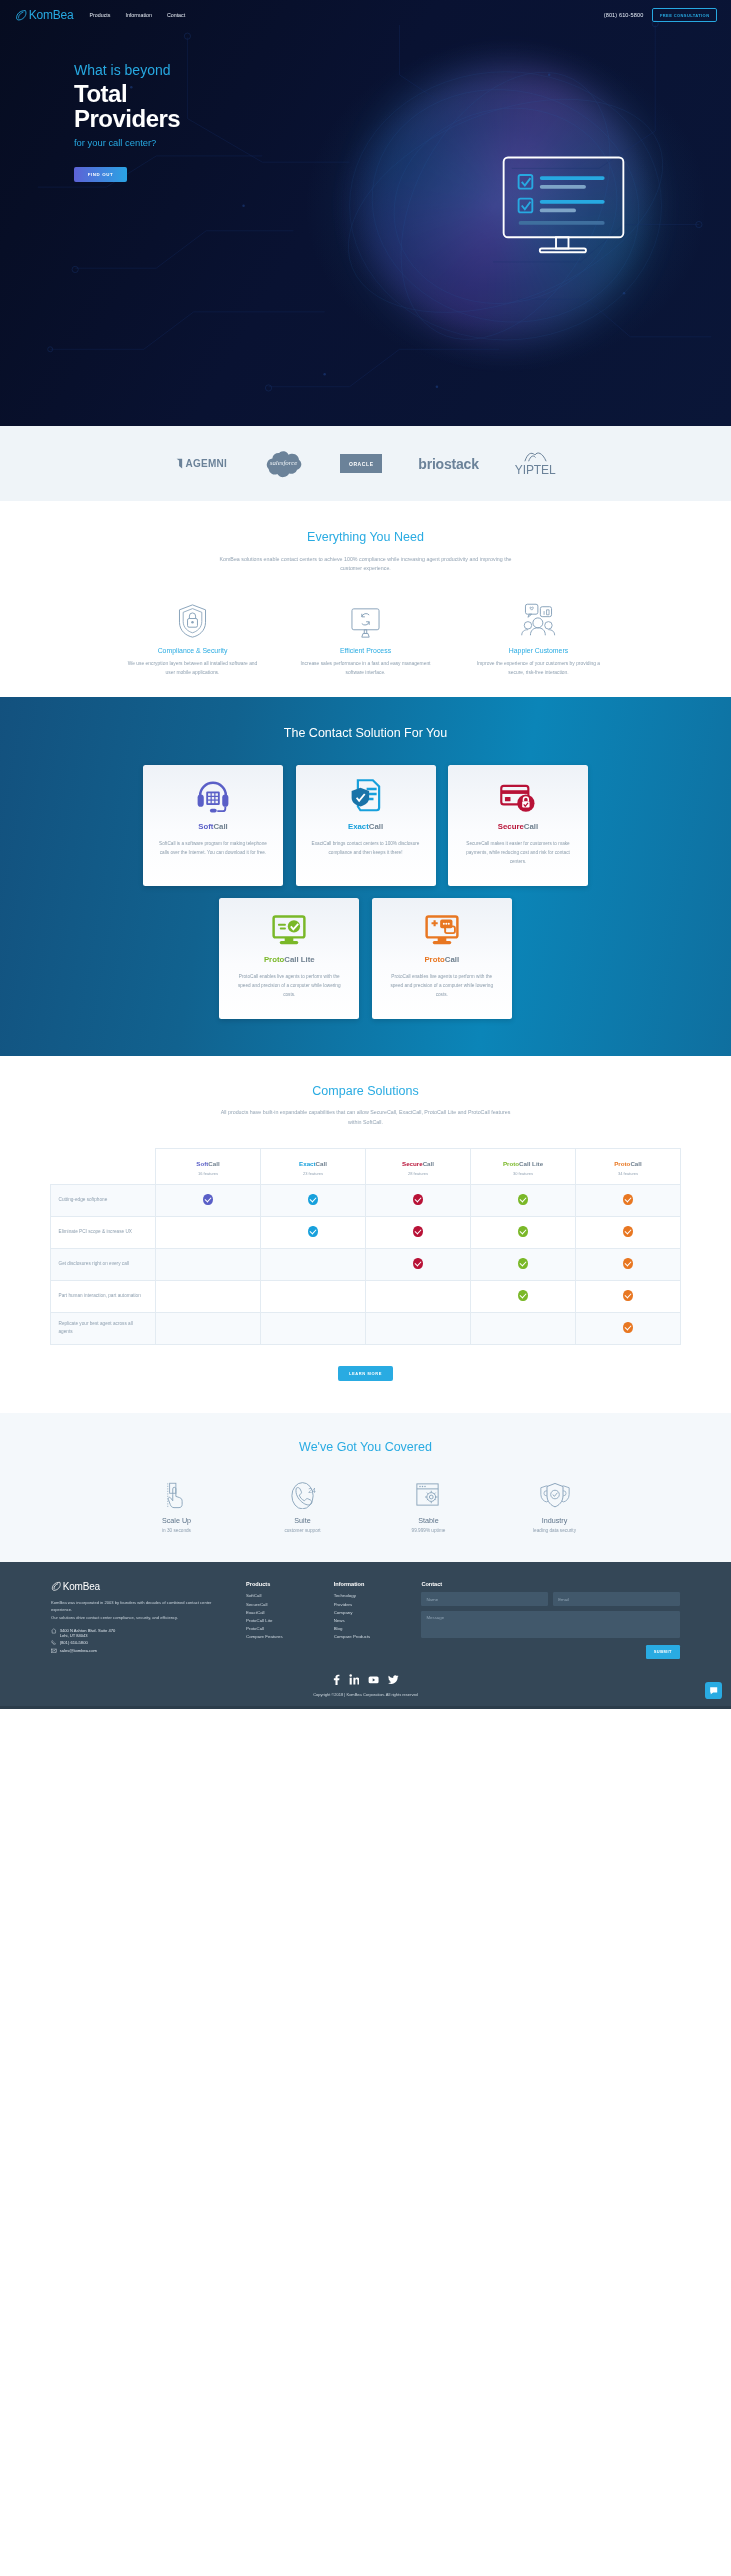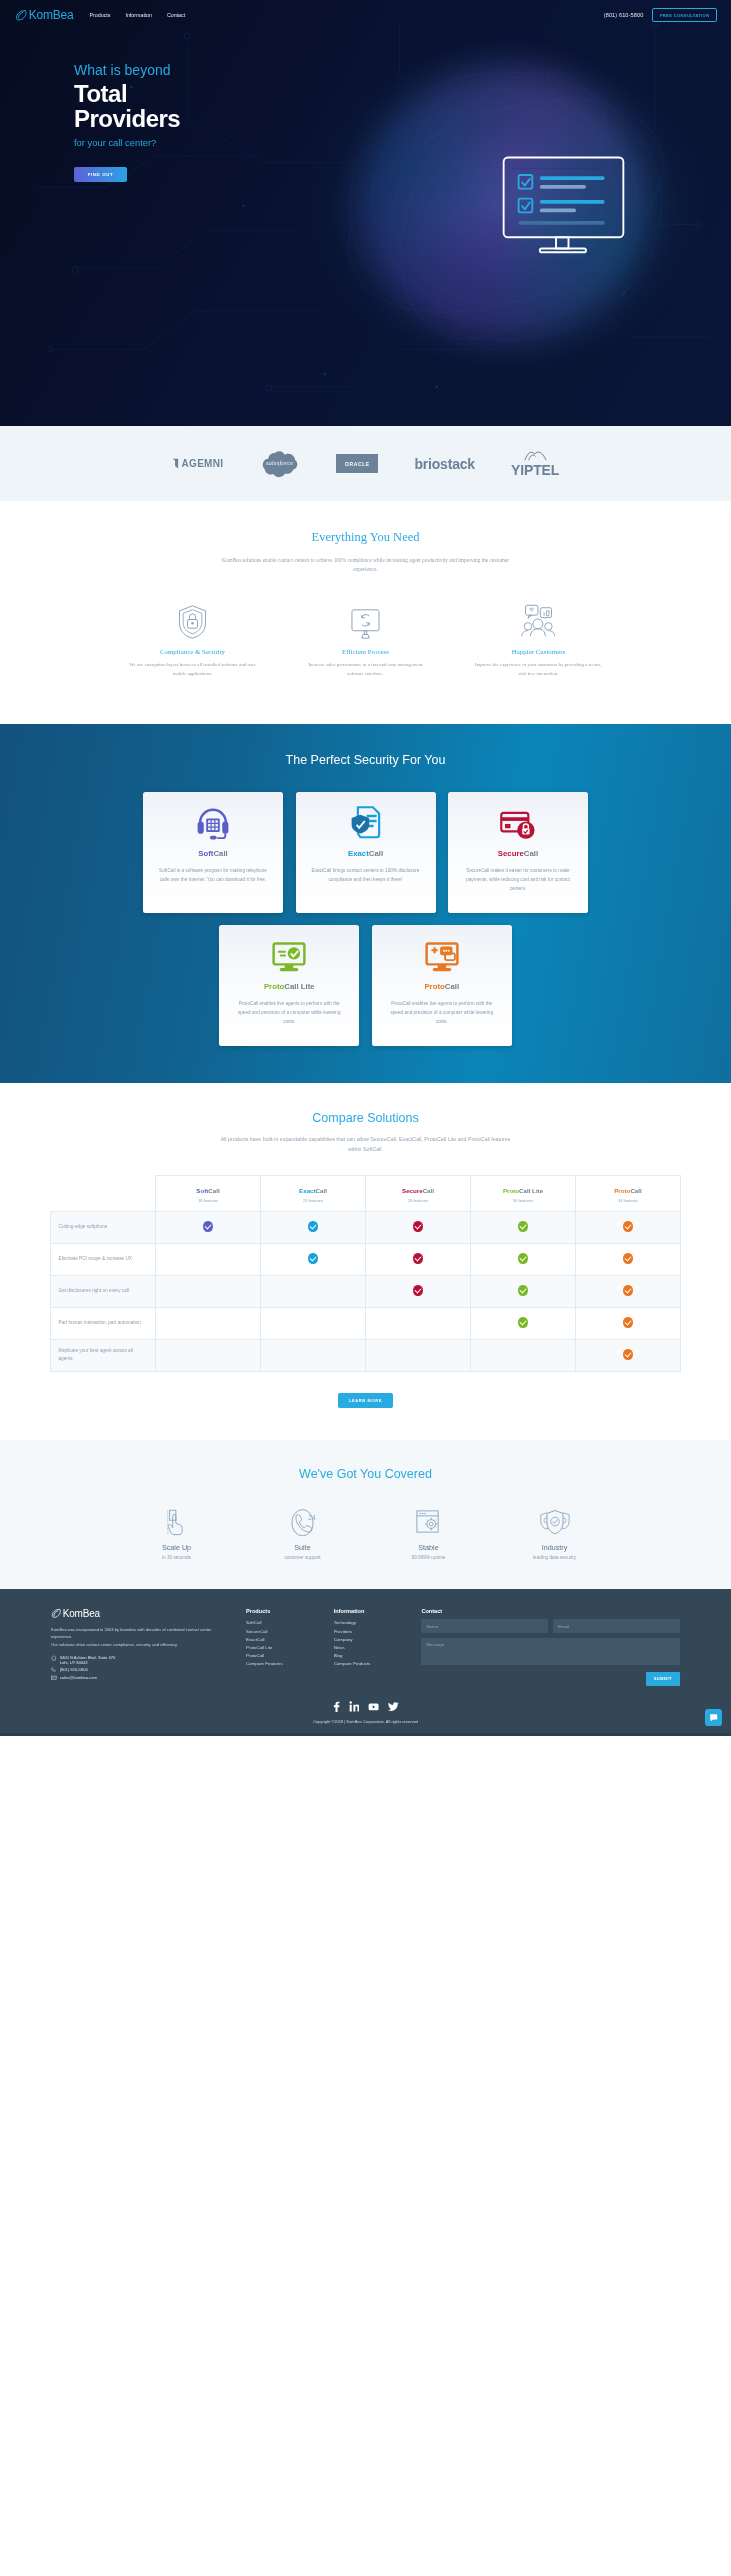--- a/index.html
+++ b/index.html
@@ -80,24 +80,24 @@
     display: flex; align-items: center; justify-content: center; gap: 36px;
   }
   .plogo { color: #6b8299; display:flex; align-items:center; justify-content:center; }
   .plogo-agemni { font-size: 10px; font-weight: 700; letter-spacing: 0.3px; display:flex; align-items:center; gap:1.9px;}
   .plogo-sf { position: relative; width: 41px; height: 31px; }
   .plogo-oracle {
     background: #6b8299; color: #fff; font-size: 5px; font-weight: 700;
     letter-spacing: 0.6px; padding: 6.9px 8.7px;
   }
   .plogo-brio { font-size: 14px; font-weight: 700; letter-spacing: -0.2px; }
-  .plogo-yiptel { font-size: 14px; font-weight: 700; letter-spacing: -0.1px; }
+  .plogo-yiptel { font-size: 12px; font-weight: 400; letter-spacing: -0.1px; }
 
   
-  .sec-white { background: #fff; padding: 29px 0 46px; font-family: Liberation Serif, serif; }
+  .sec-white { background: #fff; padding: 29px 0 20px; }
   h2.sec-title { text-align: center; color: #29abe2; font-size: 12.5px; font-weight: 400; }
   p.sec-sub {
     text-align: center; color: #93a3b3; font-size: 5.3px; line-height: 1.85;
     max-width: 293px; margin: 10.6px auto 0;
   }
   .feat3 { display: flex; justify-content: center; gap: 42px; margin-top: 26px; }
   .feat { width: 131px; text-align: center; }
   .feat-ico { height: 39px; display: flex; align-items: flex-end; justify-content: center; }
   .feat h3 { color: #29abe2; font-size: 6.9px; font-weight: 400; margin-top: 8px; }
   .feat p { color: #8fa0b0; font-size: 4.9px; line-height: 1.85; margin-top: 4.4px; }
@@ -388,21 +388,21 @@
             <path d="M57 52c0-6-4-9-10-9" fill="none" stroke="#8aa4bb" stroke-width="1.5"></path>
           </svg>
         </div>
         <h3>Happier Customers</h3>
         <p>Improve the experience of your customers by providing a secure, risk-free interaction.</p>
       </div>
     </div>
   </section>
 
   <section class="sec-blue">
-    <h2>The Perfect Security For You</h2>
+    <h2>The Contact Solution For You</h2>
 
     <div class="cards-row">
       <div class="pcard">
         <div class="pcard-ico">
           <svg width="36" height="32" viewBox="0 0 58 52">
             <path d="M8 28v-4a21 21 0 0 1 42 0v4" fill="none" stroke="#5a5fc7" stroke-width="4"></path>
             <rect x="4" y="22" width="10" height="20" rx="5" fill="#5a5fc7"></rect>
             <rect x="44" y="22" width="10" height="20" rx="5" fill="#5a5fc7"></rect>
             <rect x="18" y="17" width="22" height="22" rx="2" fill="#5a5fc7"></rect>
             <g fill="#eef2f7">

